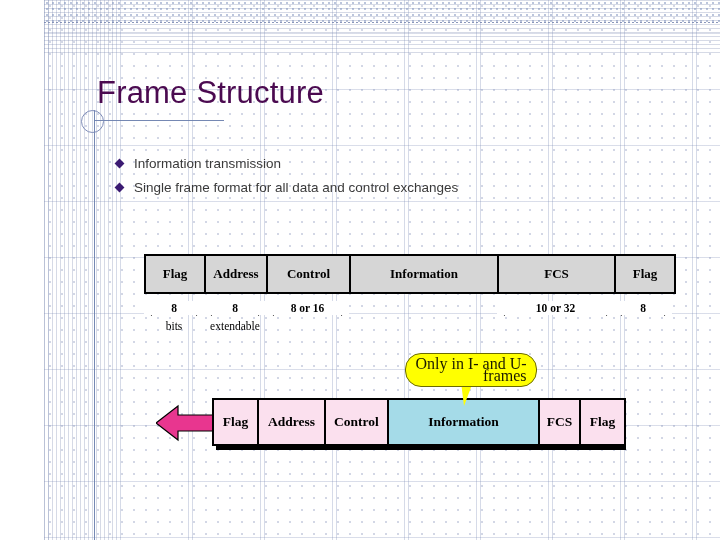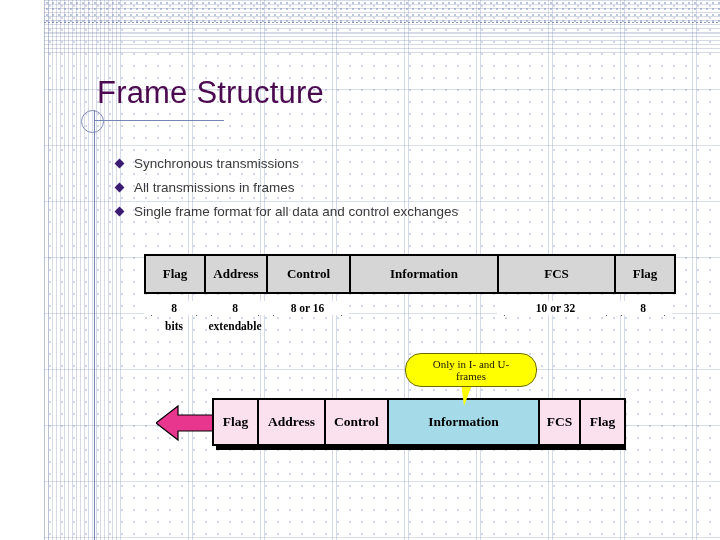--- a/index.html
+++ b/index.html
@@ -201,40 +201,40 @@
     line-height: 14px;
   }
   .seg .lbl span {
     background: #ffffff;
     padding: 0 2px;
   }
   .sublbl {
     position: absolute;
     top: 17px;
     font-family: "Liberation Serif", serif;
-    font-weight: bold;
+    font-weight: normal;
     font-size: 11.5px;
     color: #000;
     text-align: center;
   }
 
   
   #callout {
     position: absolute;
     left: 361px; top: 353px;
     width: 130px; height: 32px;
     background: #ffff00;
     border: 1px solid #6b6b00;
     border-radius: 16px / 16px;
     display: flex;
     align-items: center;
     justify-content: center;
-    text-align: center;
-    font-family: "Liberation Serif", serif;
-    font-size: 11px;
+    text-align: right;
+    font-family: "Liberation Serif", serif;
+    font-size: 16px;
     color: #1a1a00;
     line-height: 12px;
     z-index: 4;
   }
   #callout-tail {
     position: absolute;
     left: 417px; top: 382px;
     width: 0; height: 0;
     border-left: 3px solid transparent;
     border-right: 9px solid transparent;
@@ -294,27 +294,21 @@
   <div id="title-rule"></div>
   <div id="title-circle"></div>
 
   <div id="title">Frame Structure</div>
 
   <div id="bullets">
     <div class="bullet-row">
       <span class="bullet-marker">
           <span class="diamond"></span>
         </span>
-      <span class="bullet-text">Synchronous transmissions</span>
-    </div>
-    <div class="bullet-row">
-      <span class="bullet-marker">
-          <span class="diamond"></span>
-        </span>
-      <span class="bullet-text">All transmissions in frames</span>
+      <span class="bullet-text">Information transmission</span>
     </div>
     <div class="bullet-row">
       <span class="bullet-marker">
           <span class="diamond"></span>
         </span>
       <span class="bullet-text">Single frame format for all data and control exchanges</span>
     </div>
   </div>
 
   <div id="frame1">

